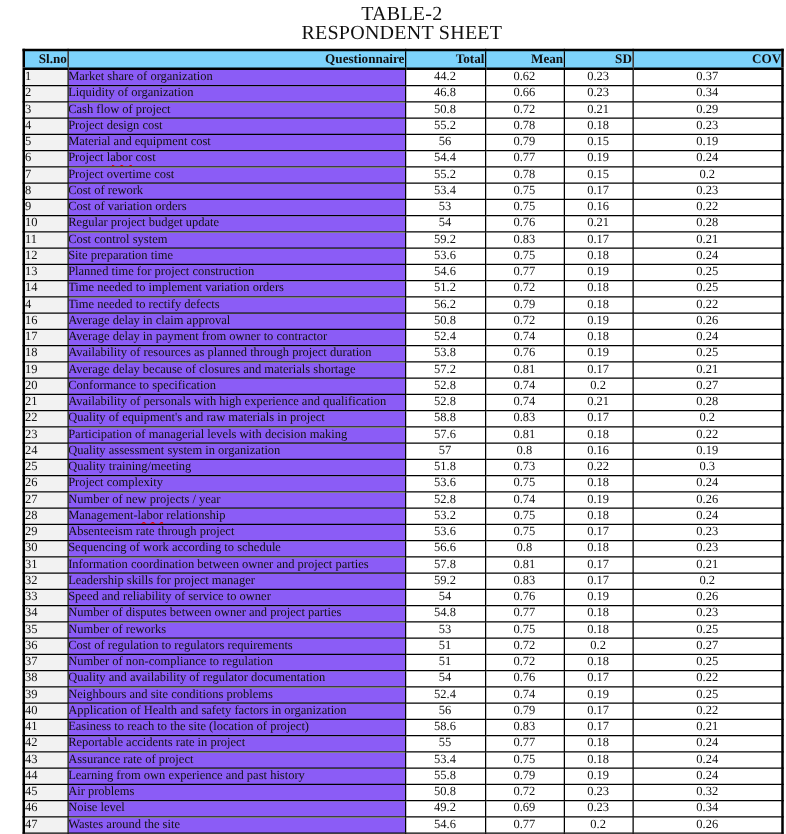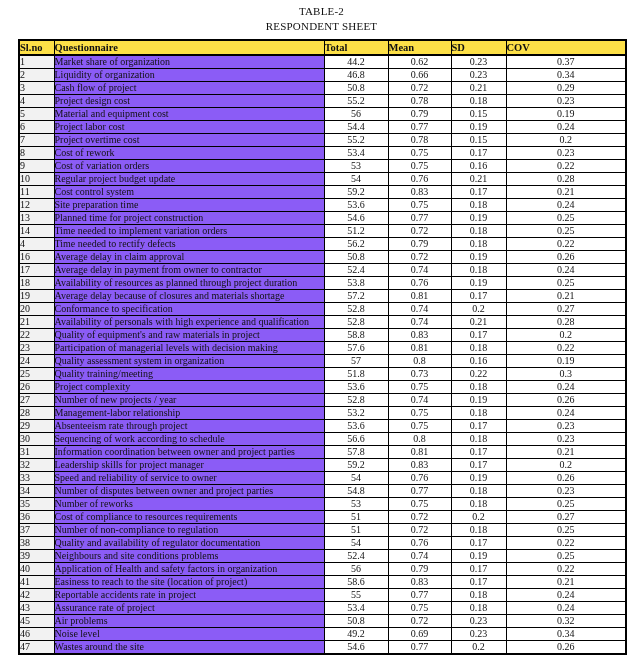--- a/index.html
+++ b/index.html
@@ -16,21 +16,21 @@
     position: relative;
     width: 629px;
     height: 667px;
   }
   .title-block {
     margin: 4px 0 5px 18px;
     width: 607px;
     text-align: center;
   }
   .title-line {
-    font-size: 11px;
+    font-size: 16px;
     line-height: 15px;
     letter-spacing: 0.2px;
   }
   table.respondent {
     border-collapse: collapse;
     table-layout: fixed;
     margin-left: 18px;
     width: 607px;
     border: 2px solid #000;
   }
@@ -40,24 +40,24 @@
     font-size: 10px;
     line-height: 12px;
     height: 12px;
     padding: 0;
     overflow: hidden;
     white-space: nowrap;
     vertical-align: middle;
   }
   table.respondent thead th {
     font-weight: bold;
-    text-align: left;
+    text-align: right;
     height: 13px;
     font-size: 10.5px;
-    background: #fde047;
+    background: #7dd3fc;
     border-bottom: 2px solid #000;
   }
   td.cell-sl {
     text-align: left;
     padding-left: 5px;
     background: #f2f2f2;
   }
   td.cell-q {
     text-align: left;
     padding-left: 8px;
@@ -381,21 +381,21 @@
         <tr>
           <td class="cell-sl">35</td>
           <td class="cell-q">Number of reworks</td>
           <td class="cell-num">53</td>
           <td class="cell-num">0.75</td>
           <td class="cell-num">0.18</td>
           <td class="cell-num">0.25</td>
         </tr>
         <tr>
           <td class="cell-sl">36</td>
-          <td class="cell-q">Cost of compliance to resources requirements</td>
+          <td class="cell-q">Cost of regulation to regulators requirements</td>
           <td class="cell-num">51</td>
           <td class="cell-num">0.72</td>
           <td class="cell-num">0.2</td>
           <td class="cell-num">0.27</td>
         </tr>
         <tr>
           <td class="cell-sl">37</td>
           <td class="cell-q">Number of non-compliance to regulation</td>
           <td class="cell-num">51</td>
           <td class="cell-num">0.72</td>
@@ -441,20 +441,28 @@
           <td class="cell-num">0.77</td>
           <td class="cell-num">0.18</td>
           <td class="cell-num">0.24</td>
         </tr>
         <tr>
           <td class="cell-sl">43</td>
           <td class="cell-q">Assurance rate of project</td>
           <td class="cell-num">53.4</td>
           <td class="cell-num">0.75</td>
           <td class="cell-num">0.18</td>
+          <td class="cell-num">0.24</td>
+        </tr>
+        <tr>
+          <td class="cell-sl">44</td>
+          <td class="cell-q">Learning from own experience and past history</td>
+          <td class="cell-num">55.8</td>
+          <td class="cell-num">0.79</td>
+          <td class="cell-num">0.19</td>
           <td class="cell-num">0.24</td>
         </tr>
         <tr>
           <td class="cell-sl">45</td>
           <td class="cell-q">Air problems</td>
           <td class="cell-num">50.8</td>
           <td class="cell-num">0.72</td>
           <td class="cell-num">0.23</td>
           <td class="cell-num">0.32</td>
         </tr>

